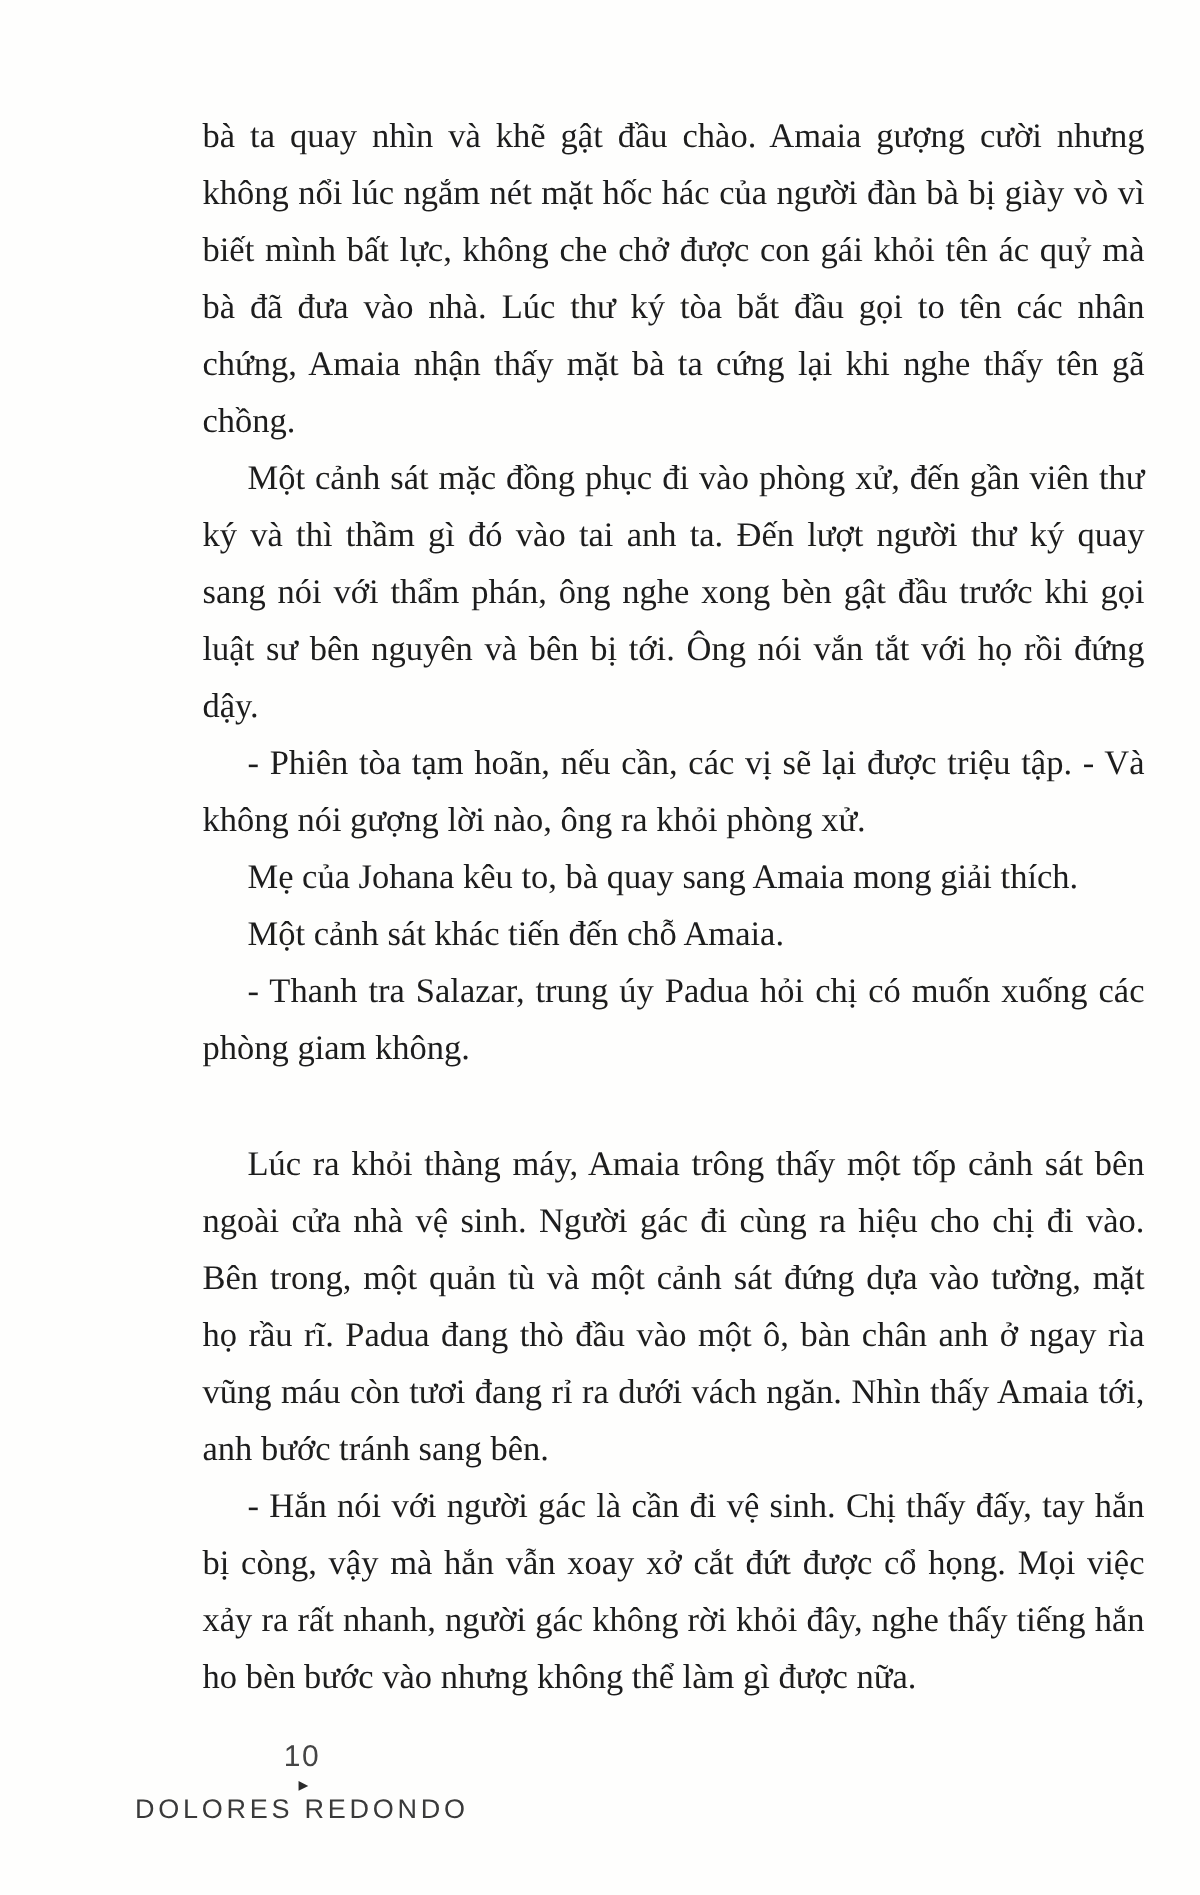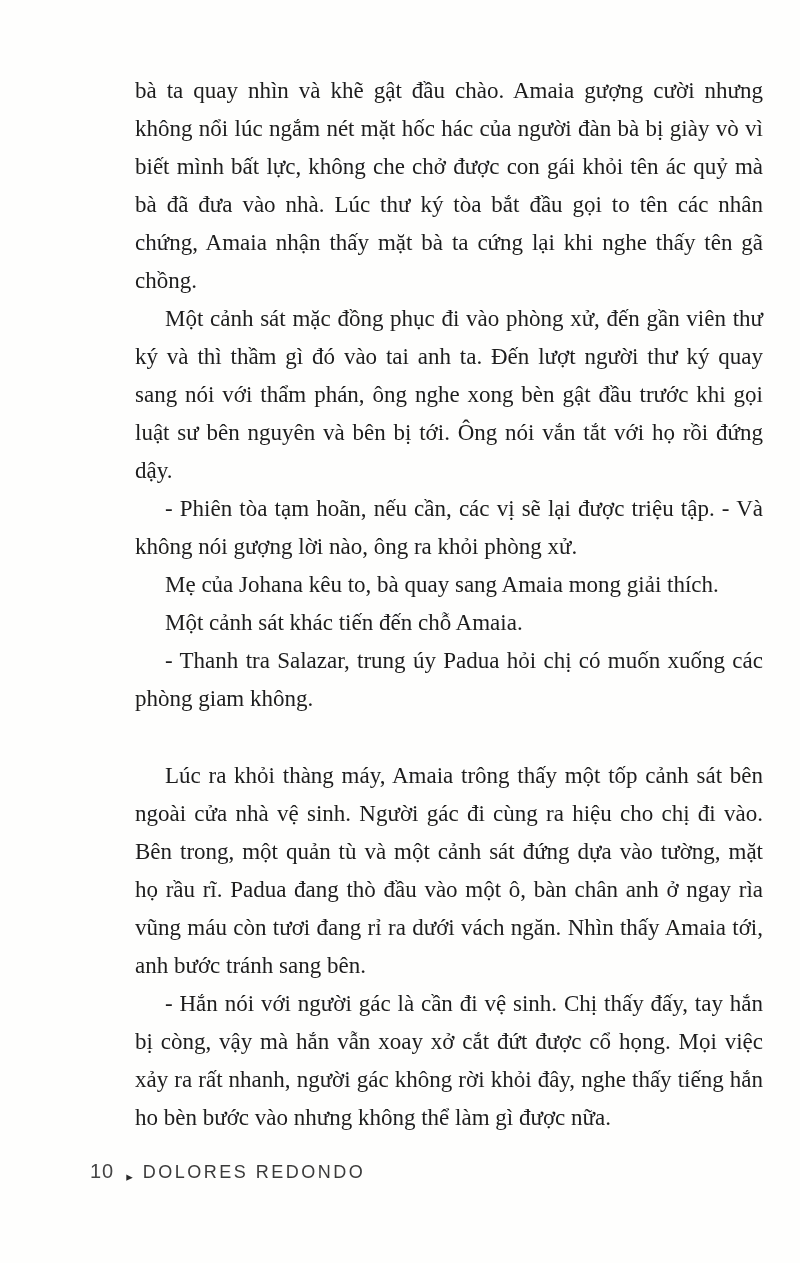--- a/index.html
+++ b/index.html
@@ -38,23 +38,24 @@
     text-indent: 30px;
   }
   .text-block p.scene-break {
     margin-top: 39px;
   }
   .footer {
     position: absolute;
     left: 90px;
     top: 1160px;
     display: flex;
-    align-items: flex-end;
+    align-items: center;
     font-family: "Liberation Sans", "DejaVu Sans", sans-serif;
     color: #3c3c3c;
+    flex-direction: column;
   }
   .page-number {
     font-size: 20px;
     letter-spacing: 1px;
     color: #454545;
   }
   .footer-arrow {
     font-size: 13px;
     margin: 0 10px 0 12px;
     color: #2a2a2a;

